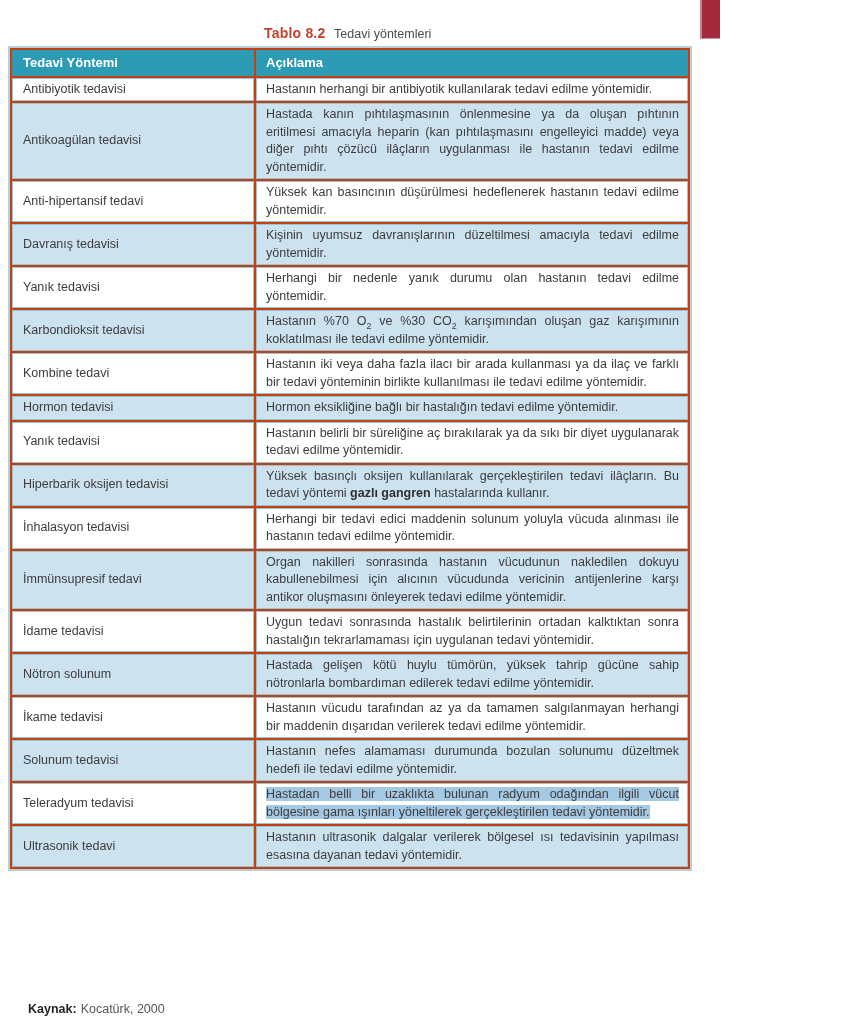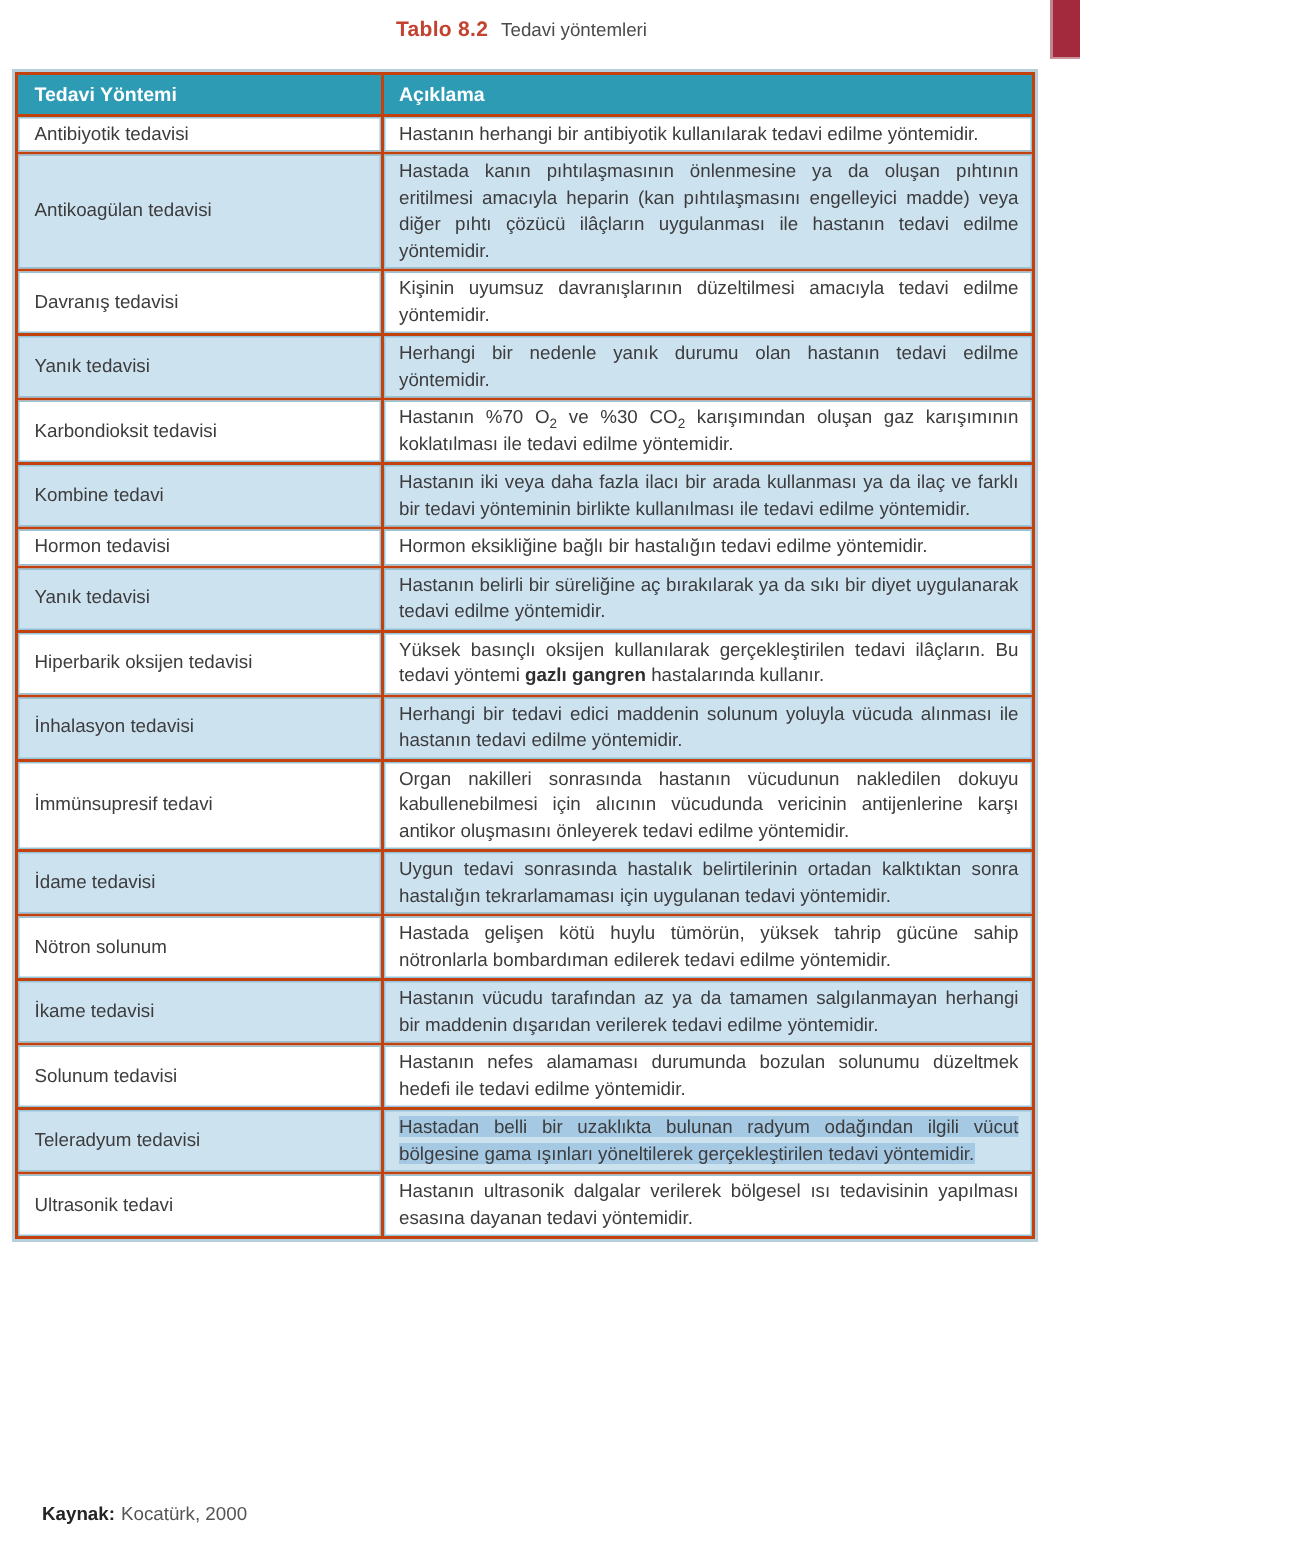--- a/index.html
+++ b/index.html
@@ -20,21 +20,21 @@
     top: 0;
     width: 20px;
     height: 39px;
     background: #a32a3c;
     border-left: 2px solid #c08590;
     border-bottom: 1px solid #c9949d;
   }
 
   .caption {
     position: absolute;
-    top: 11px;
+    top: 25px;
     left: 264px;
     font-size: 13px;
     white-space: nowrap;
     text-align: right;
   }
   .caption .label {
     color: #c2422f;
     font-weight: bold;
     font-size: 14px;
     letter-spacing: 0.2px;
@@ -121,20 +121,24 @@
     <div class="tbody">
         <div class="trow">
           <div class="cell method">Antibiyotik tedavisi</div>
           <div class="cell desc"><span>Hastanın herhangi bir antibiyotik kullanılarak tedavi edilme yöntemidir.</span></div>
         </div>
         <div class="trow">
           <div class="cell method">Antikoagülan tedavisi</div>
           <div class="cell desc"><span>Hastada kanın pıhtılaşmasının önlenmesine ya da oluşan pıhtının eritilmesi amacıyla heparin (kan pıhtılaşmasını engelleyici madde) veya diğer pıhtı çözücü ilâçların uygulanması ile hastanın tedavi edilme yöntemidir.</span></div>
         </div>
         <div class="trow">
+          <div class="cell method">Anti-hipertansif tedavi</div>
+          <div class="cell desc"><span>Yüksek kan basıncının düşürülmesi hedeflenerek hastanın tedavi edilme yöntemidir.</span></div>
+        </div>
+        <div class="trow">
           <div class="cell method">Davranış tedavisi</div>
           <div class="cell desc"><span>Kişinin uyumsuz davranışlarının düzeltilmesi amacıyla tedavi edilme yöntemidir.</span></div>
         </div>
         <div class="trow">
           <div class="cell method">Yanık tedavisi</div>
           <div class="cell desc"><span>Herhangi bir nedenle yanık durumu olan hastanın tedavi edilme yöntemidir.</span></div>
         </div>
         <div class="trow">
           <div class="cell method">Karbondioksit tedavisi</div>
           <div class="cell desc"><span>Hastanın %70 O</span><span class="sub">2</span><span> ve %30 CO</span><span class="sub">2</span><span> karışımından oluşan gaz karışımının koklatılması ile tedavi edilme yöntemidir.</span></div>

